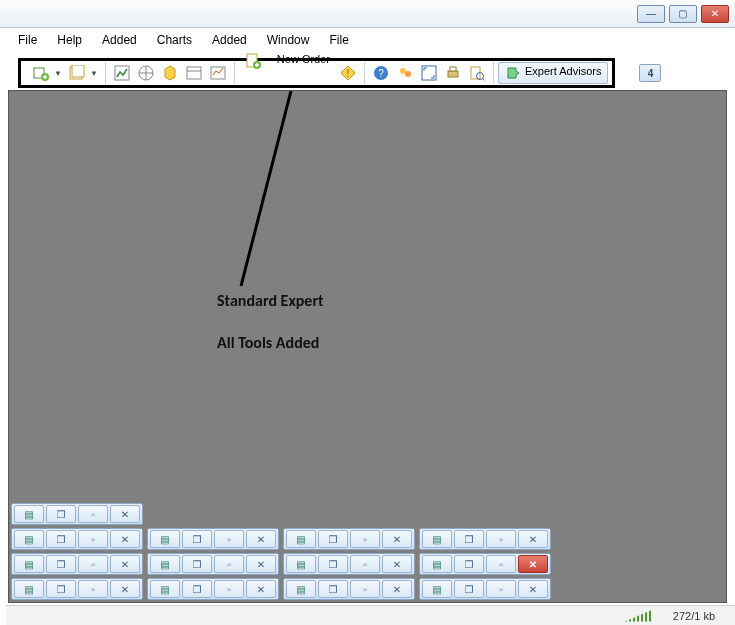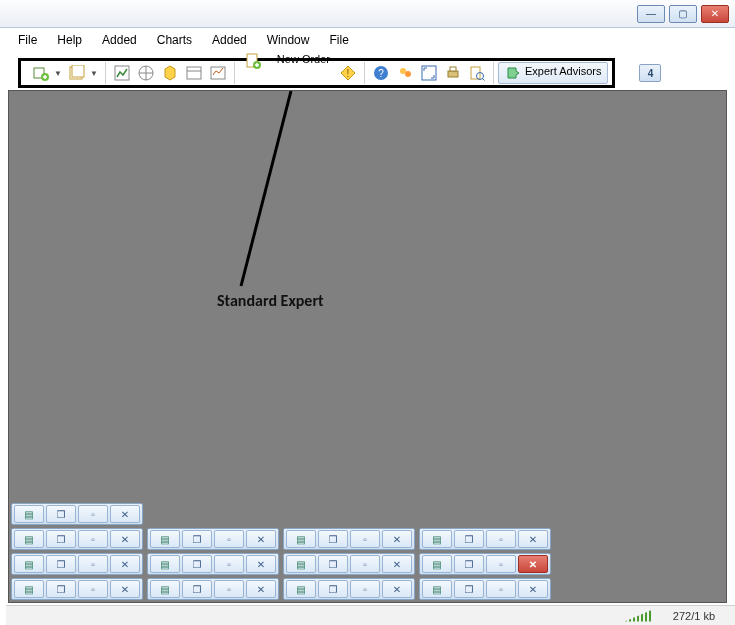--- a/index.html
+++ b/index.html
@@ -308,20 +308,21 @@
   </div>
 </div>
 
 <div class="workspace">
 
   <svg class="pointer" width="720" height="300">
     <line x1="282" y1="0" x2="232" y2="195" stroke="#000" stroke-width="3"></line>
   </svg>
 
   <div class="annotation anno-line1">Standard Expert</div>
+  <div class="annotation anno-line2">All Tools Added</div>
 
   <div class="mdi-panel">
 
     <div class="mdi-row">
       <div class="mdi-win">
         <div class="mdi-btn sysicon">▤</div>
         <div class="mdi-btn">❐</div>
         <div class="mdi-btn">▫</div>
         <div class="mdi-btn">✕</div>
       </div>

